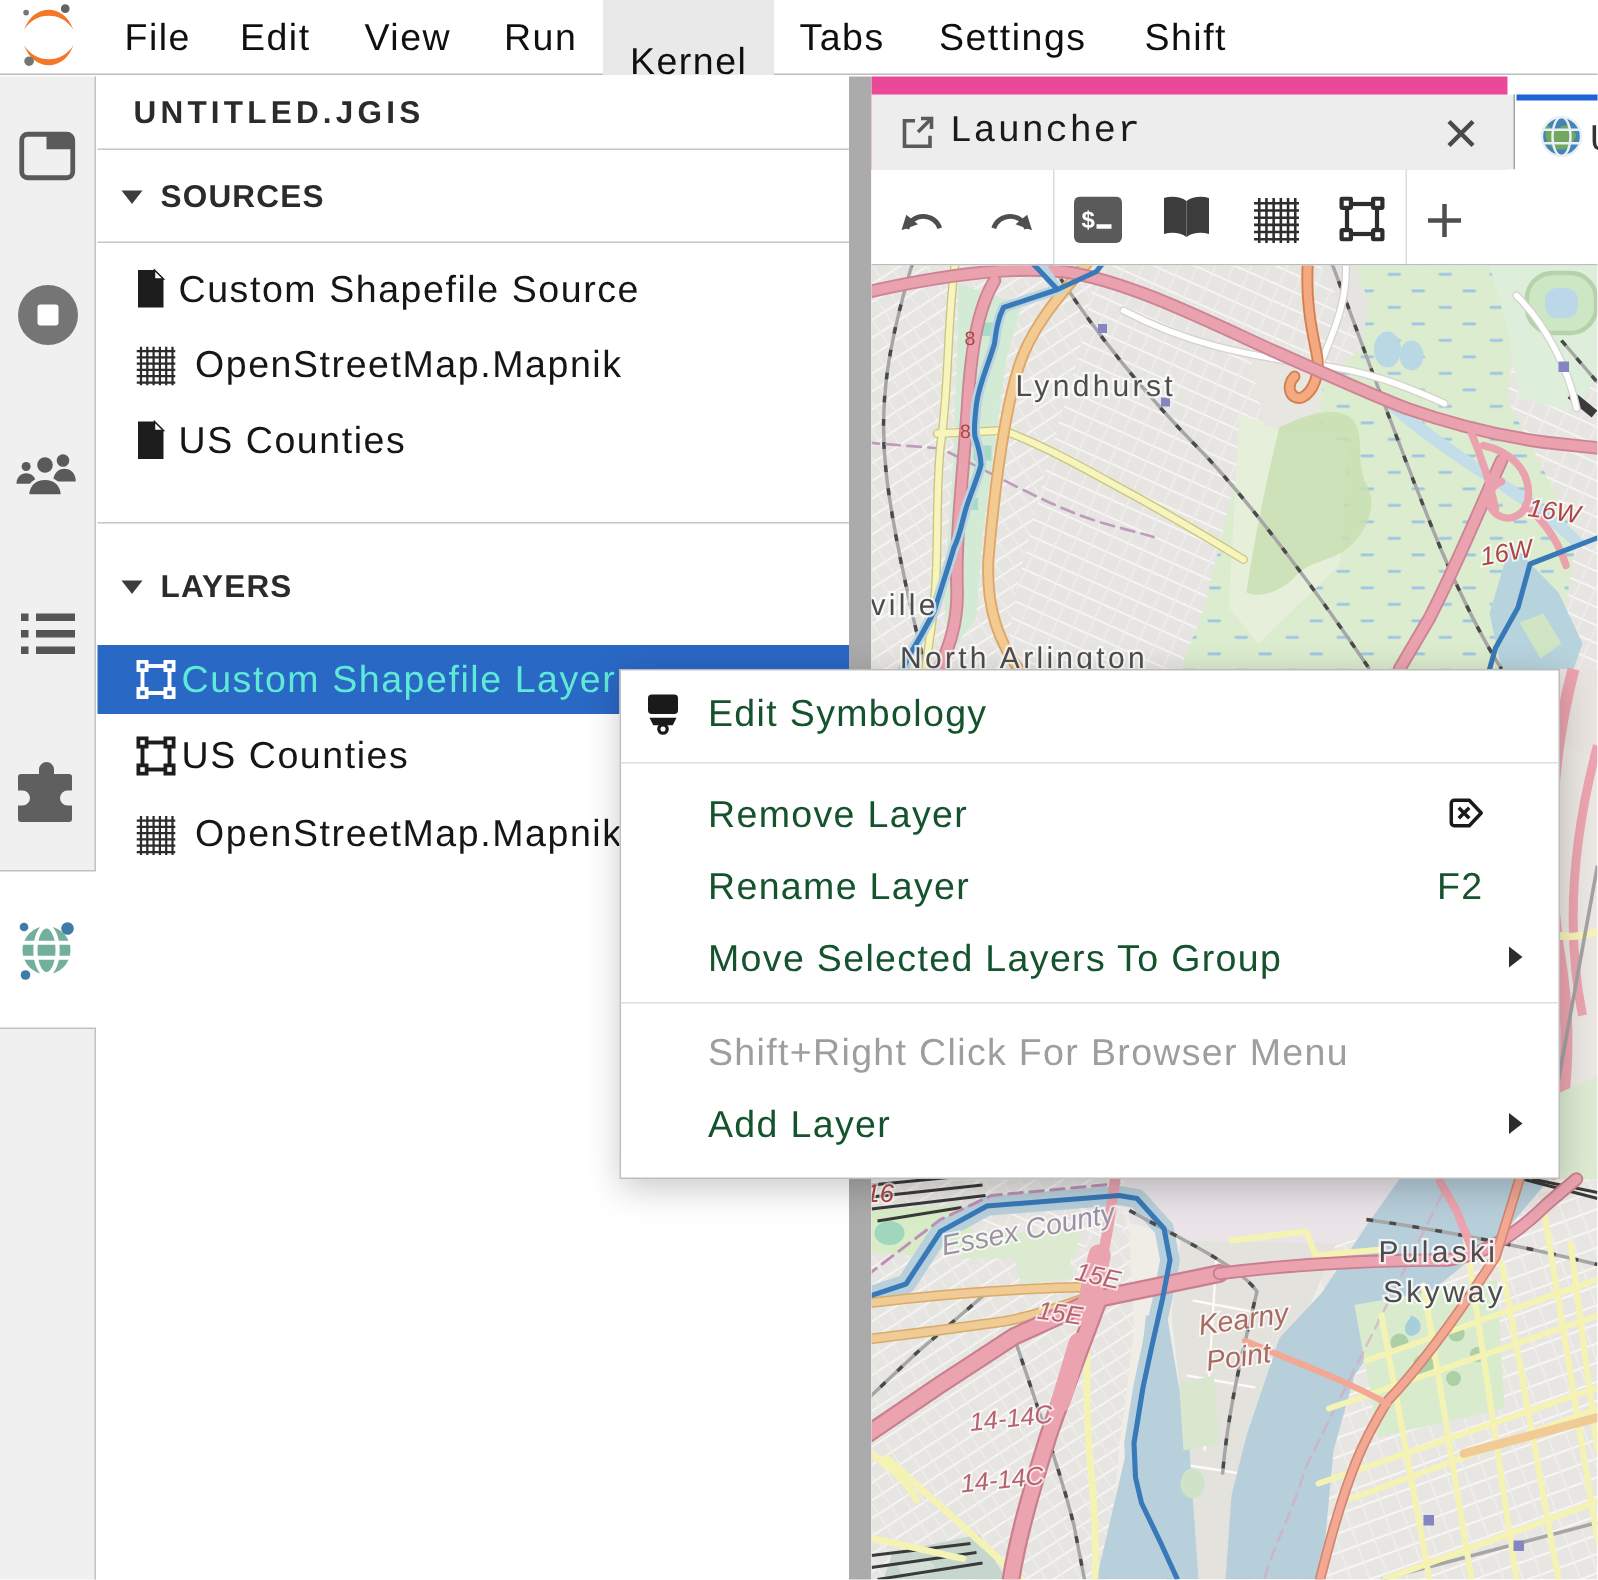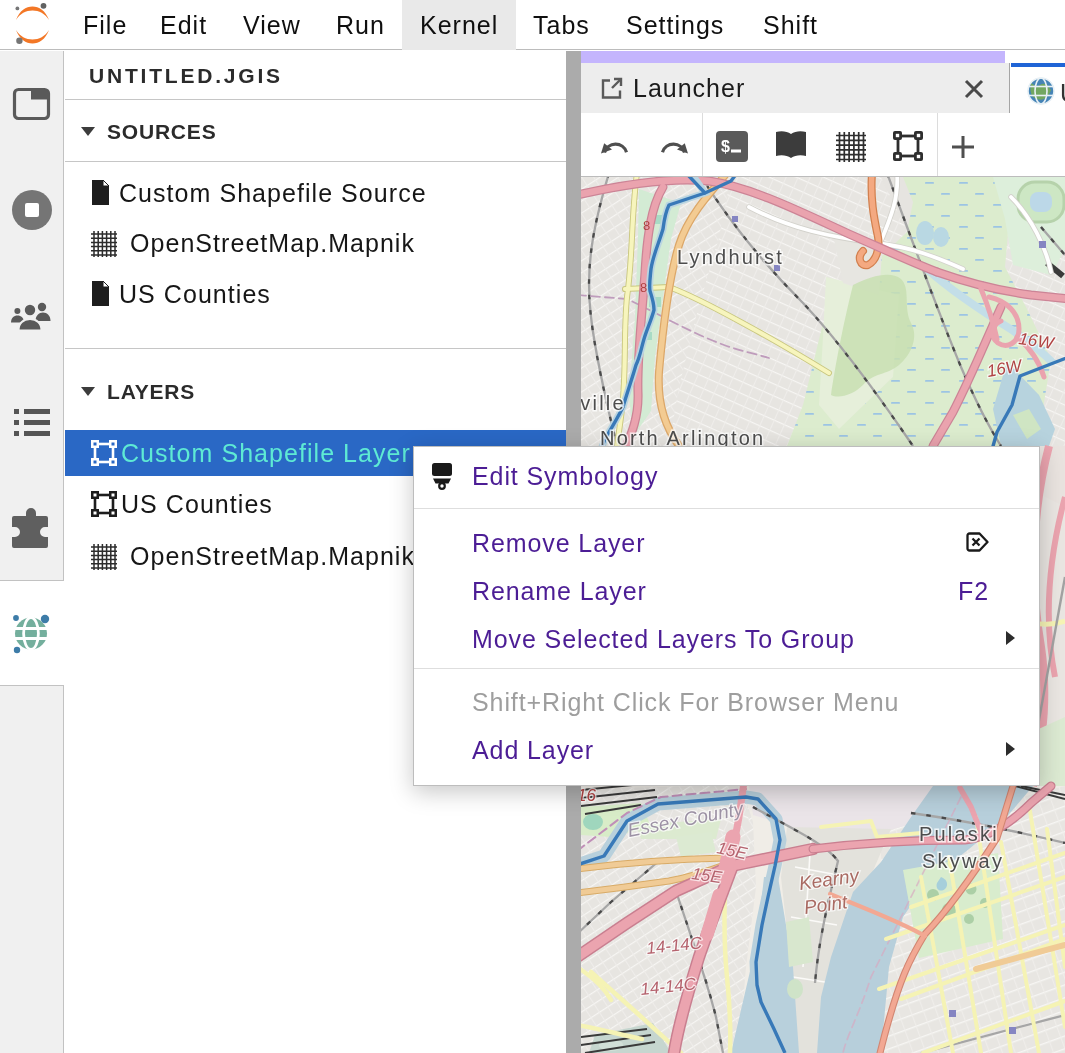--- a/index.html
+++ b/index.html
@@ -33,36 +33,36 @@
   .item { position:absolute; left:0; width:501px; height:50px; font-size:25px; color:#161616; letter-spacing:1.05px; }
   .item svg { position:absolute; }
   .item .txt { position:absolute; top:0; line-height:50px; white-space:nowrap; }
   .item.sel2 { background:#2a68c5; color:#5eead4; }
 
   
   #split { left:566px; top:51px; width:15px; height:1002px; background:#ababab; z-index:5; }
 
   
   #dock { left:581px; top:51px; width:484px; height:1002px; background:#fff; z-index:5; }
-  #tabbar { position:absolute; left:0; top:0; width:424px; height:62px; background:#c4b5fd; }
+  #tabbar { position:absolute; left:0; top:0; width:424px; height:62px; background:#ec4899;font-family:Liberation Mono, monospace; }
   #tab1 { position:absolute; left:0; top:12px; width:429px; height:50px; background:#ededed;
     border-right:1px solid #a5a5a5; }
   #tab1 .tl { position:absolute; left:52px; top:0; line-height:50px; font-size:25px; color:#1b1b1b; letter-spacing:1px; }
   #tab2 { position:absolute; left:430px; top:12px; width:54px; height:50px; background:#fff;
     border-top:4px solid #1f64d6; }
   #toolbar { position:absolute; left:0; top:62px; width:484px; height:64px; background:#fff;
     border-bottom:1px solid #bcbcbc; }
   #toolbar .vsep { position:absolute; top:0px; width:1px; height:63px; background:#dcdcdc; }
   #mapwrap { position:absolute; left:0; top:126px; width:484px; height:876px; overflow:hidden; }
 
   
   #ctx { left:413px; top:446px; width:627px; height:340px; background:#fff;
     border:1px solid #bdbdbd; box-shadow:0 6px 22px rgba(0,0,0,0.22); z-index:40;
     padding-top:5px; }
-  .mrow { position:relative; height:48px; font-size:25px; color:#4c1d95; letter-spacing:0.9px; }
+  .mrow { position:relative; height:48px; font-size:25px; color:#14532d; letter-spacing:0.9px; }
   .mrow .lbl { position:absolute; left:58px; top:0; line-height:48px; white-space:nowrap; }
   .mrow .ric { position:absolute; right:50px; top:0; line-height:48px; }
   .mrow .sub { position:absolute; right:24px; top:16px; width:0; height:0;
     border-top:7px solid transparent; border-bottom:7px solid transparent;
     border-left:9px solid #2c2c2c; }
   .msep { height:1px; background:#dedede; margin:8px 0 10px 0; }
   .mrow.dis { color:#9e9e9e; }
 </style>
 </head>
 <body>
@@ -72,21 +72,21 @@
     <path d="M3,16 C6.5,6.5 13,2.5 19.5,2.5 C26,2.5 32.5,6.5 36,16 C32,9.5 26,6.5 19.5,6.5 C13,6.5 7,9.5 3,16 Z" fill="#f37726"></path>
     <path d="M3,26 C6.5,35.5 13,39.5 19.5,39.5 C26,39.5 32.5,35.5 36,26 C32,32.5 26,35.5 19.5,35.5 C13,35.5 7,32.5 3,26 Z" fill="#f37726"></path>
     <circle cx="4.4" cy="4.4" r="1.9" fill="#767677"></circle>
     <circle cx="30.5" cy="1.8" r="2.9" fill="#616262"></circle>
     <circle cx="6.4" cy="36.8" r="3.2" fill="#757575"></circle>
   </svg>
   <div class="mi" style="left:83px">File</div>
   <div class="mi" style="left:160px">Edit</div>
   <div class="mi" style="left:243px">View</div>
   <div class="mi" style="left:336px">Run</div>
-  <div class="mi" style="left:402px;padding:0 18px;background:#e9e9e9">Kernel</div>
+  <div class="mi" style="left:402px;padding:16px 18px;background:#e9e9e9">Kernel</div>
   <div class="mi" style="left:533px">Tabs</div>
   <div class="mi" style="left:626px">Settings</div>
   <div class="mi" style="left:763px">Shift</div>
 </div>
 
 <div class="abs" id="strip">
   <div class="sel"></div>
 
   <svg style="top:35px" width="64" height="38" viewBox="0 0 64 38">
     <rect x="14.5" y="3.5" width="34" height="29" rx="4" fill="none" stroke="#5a5a5a" stroke-width="3.2"></rect>

